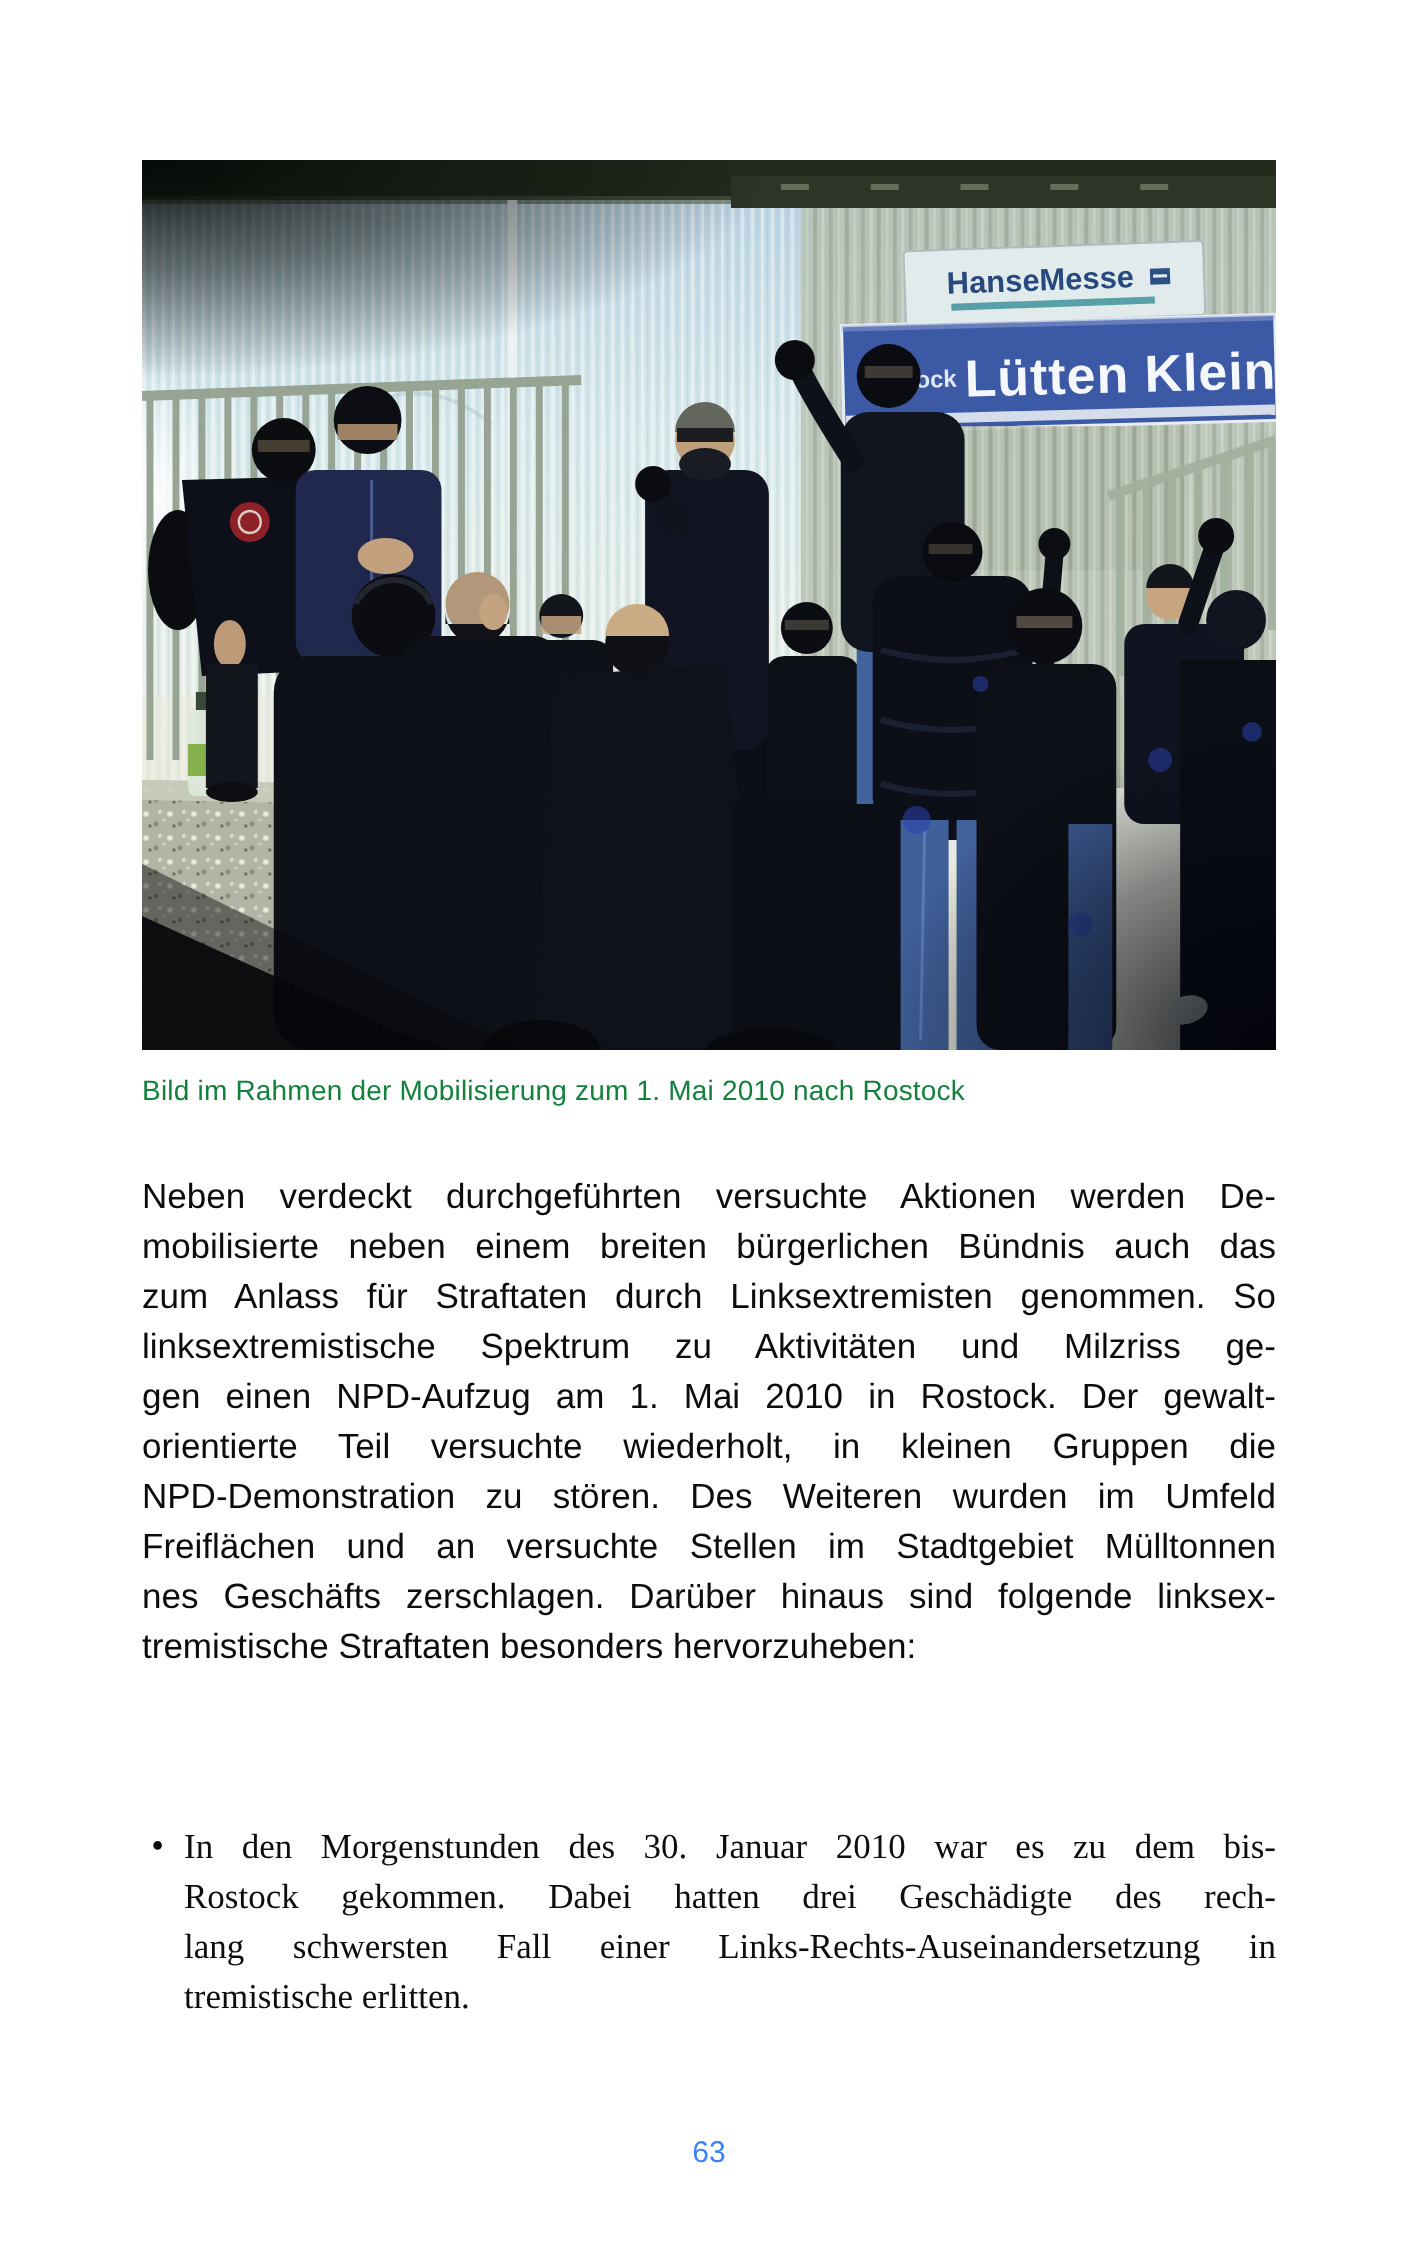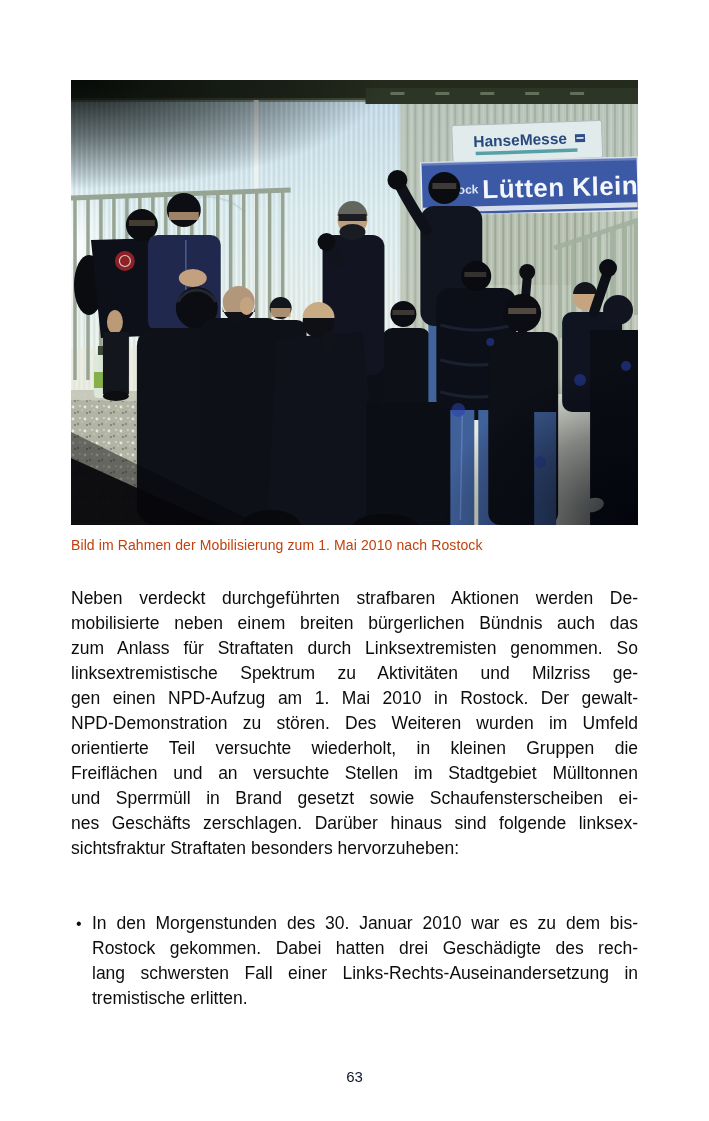--- a/index.html
+++ b/index.html
@@ -3,32 +3,32 @@
 <meta charset="utf-8">
 <style>
   html,body{margin:0;padding:0;background:#ffffff;}
   body{
     width:709px;height:1121px;position:relative;overflow:hidden;
     font-family:"Liberation Sans",sans-serif;color:#0d0d0d;
   }
   .page{position:absolute;inset:0;}
   .photo-wrap{margin:0;position:absolute;left:71px;top:80px;width:567px;}
   svg.photo{display:block;width:567px;height:445px;}
-  .caption{margin-top:11px;font-size:14px;line-height:18px;color:#c2410c;letter-spacing:.1px;}
+  .caption{margin-top:11px;font-size:14px;line-height:18px;color:#15803d;letter-spacing:.1px;}
   .bodytext{position:absolute;left:71px;top:586px;width:567px;
     font-size:17.5px;line-height:25px;color:#0c0c0c;}
   .jline{text-align:justify;text-align-last:justify;}
   .jline.last{text-align-last:left;}
   .bullet-item{position:absolute;left:71px;top:911px;width:567px;display:flex;
     font-size:17.5px;line-height:25px;}
   .bullet-marker{flex:0 0 21px;width:21px;padding-left:5px;box-sizing:border-box;
     font-size:16px;}
-  .bullet-lines{flex:1;min-width:0;}
+  .bullet-lines{flex:1;min-width:0;font-family:Liberation Serif, serif;}
   .pagenum{position:absolute;top:1068px;left:0;width:709px;text-align:center;
-    font-size:15px;color:#0f172a;}
+    font-size:15px;color:#3b82f6;}
 </style>
 </head>
 <body>
 
 <div class="page">
 
   <figure class="photo-wrap">
     <svg class="photo" viewBox="0 0 568 445" preserveAspectRatio="none" aria-hidden="true">
       <defs>
         <linearGradient id="gWall" x1="0" y1="0" x2="0" y2="1">
@@ -269,31 +269,30 @@
       </g>
 
       <polygon points="0,352 190,445 0,445" fill="#06070b" opacity="0.45"></polygon>
       <polygon points="0,378 148,445 0,445" fill="#06070b" opacity="0.92"></polygon>
       <rect x="368" y="285" width="200" height="160" fill="url(#brDark)"></rect>
     </svg>
     <figcaption class="caption">Bild im Rahmen der Mobilisierung zum 1. Mai 2010 nach Rostock</figcaption>
   </figure>
 
   <div class="bodytext">
-    <div class="jline">Neben verdeckt durchgeführten strafbaren Aktionen werden De-</div>
+    <div class="jline">Neben verdeckt durchgeführten versuchte Aktionen werden De-</div>
     <div class="jline">mobilisierte neben einem breiten bürgerlichen Bündnis auch das</div>
     <div class="jline">zum Anlass für Straftaten durch Linksextremisten genommen. So</div>
     <div class="jline">linksextremistische Spektrum zu Aktivitäten und Milzriss ge-</div>
     <div class="jline">gen einen NPD-Aufzug am 1. Mai 2010 in Rostock. Der gewalt-</div>
+    <div class="jline">orientierte Teil versuchte wiederholt, in kleinen Gruppen die</div>
     <div class="jline">NPD-Demonstration zu stören. Des Weiteren wurden im Umfeld</div>
-    <div class="jline">orientierte Teil versuchte wiederholt, in kleinen Gruppen die</div>
     <div class="jline">Freiflächen und an versuchte Stellen im Stadtgebiet Mülltonnen</div>
-    <div class="jline">und Sperrmüll in Brand gesetzt sowie Schaufensterscheiben ei-</div>
     <div class="jline">nes Geschäfts zerschlagen. Darüber hinaus sind folgende linksex-</div>
-    <div class="jline last">sichtsfraktur Straftaten besonders hervorzuheben:</div>
+    <div class="jline last">tremistische Straftaten besonders hervorzuheben:</div>
   </div>
 
   <div class="bullet-item">
     <span class="bullet-marker">•</span>
     <div class="bullet-lines">
       <div class="jline">In den Morgenstunden des 30. Januar 2010 war es zu dem bis-</div>
       <div class="jline">Rostock gekommen. Dabei hatten drei Geschädigte des rech-</div>
       <div class="jline">lang schwersten Fall einer Links-Rechts-Auseinandersetzung in</div>
       <div class="jline last">tremistische erlitten.</div>
     </div>

